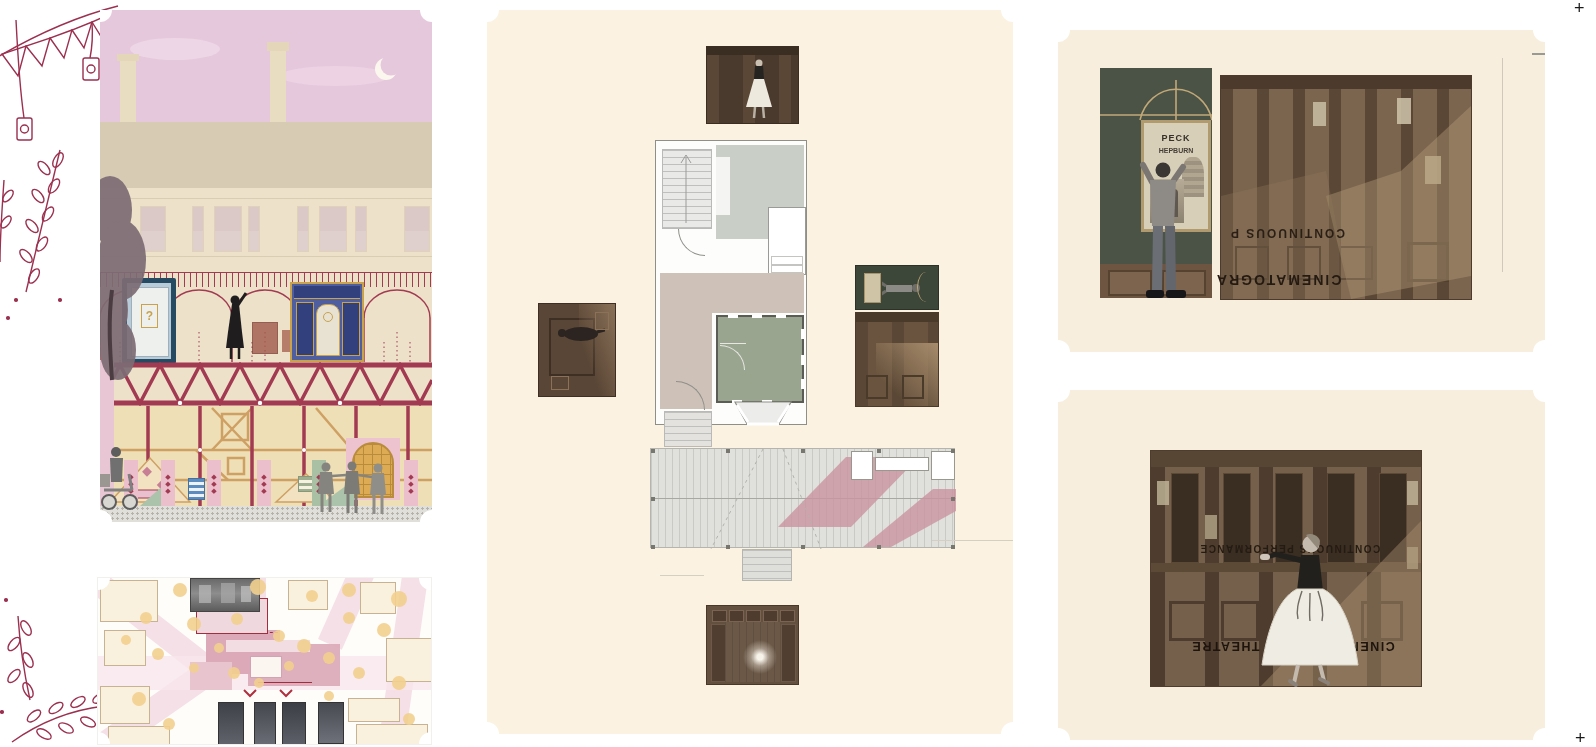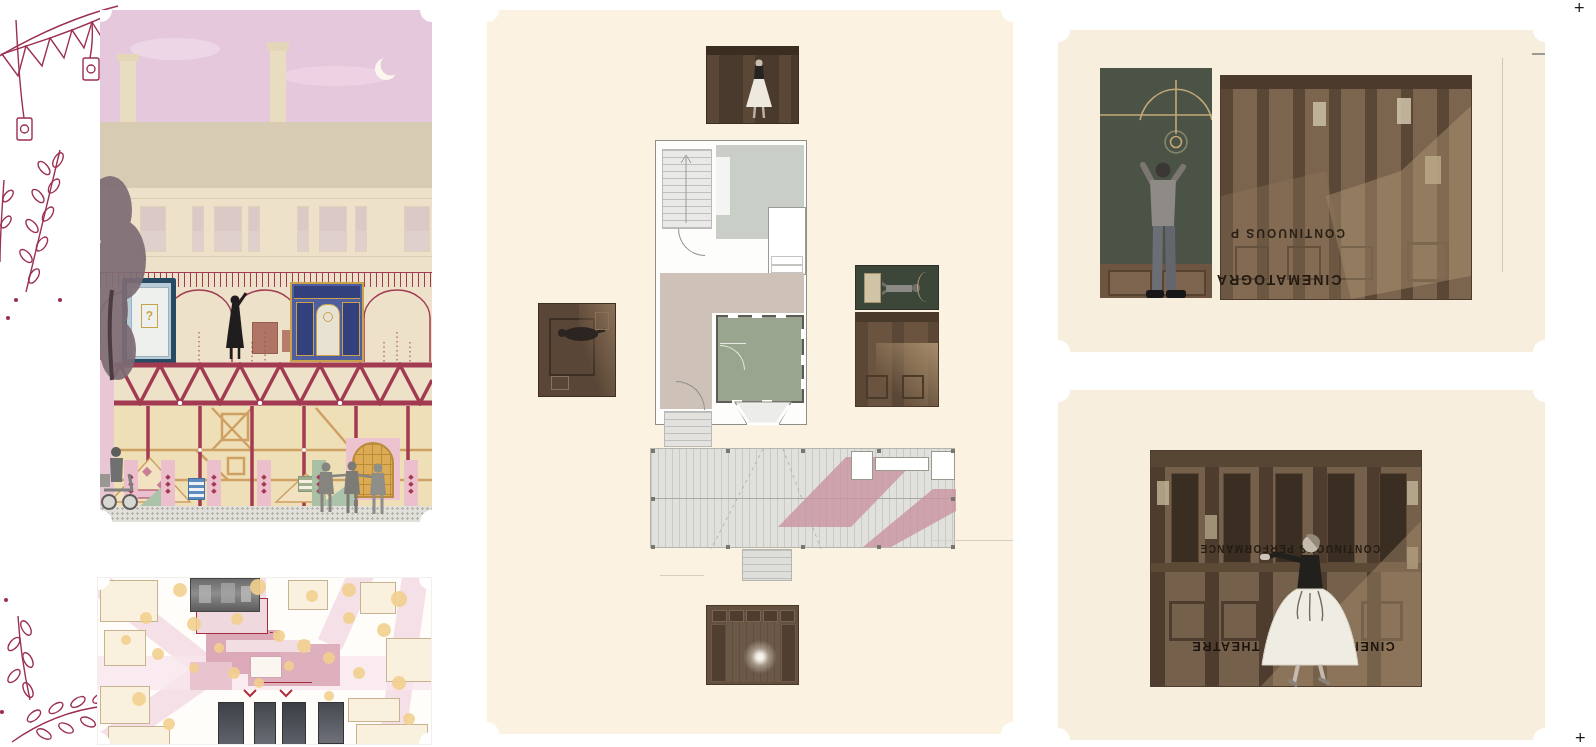--- a/index.html
+++ b/index.html
@@ -422,20 +422,29 @@
 
   <div class="ticket" style="left:1058px;top:30px;width:487px;height:322px;background:#f8eedd">
     <div class="abs" style="left:42px;top:38px;width:112px;height:196px;background:#4a5345">
       <svg class="abs" style="left:0;top:0;width:112px;height:120px" viewBox="0 0 112 120" fill="none" stroke="#c3a878" stroke-width="1.6">
         <path d="M40,52 A37,40 0 0 1 112,52"></path>
         <path d="M0,47 H112"></path>
         <path d="M76,12 V66"></path>
         <circle cx="76" cy="74" r="5.5"></circle>
         <circle cx="76" cy="74" r="11" stroke="rgba(236,220,180,0.35)"></circle>
       </svg>
+      <div class="abs" style="left:41px;top:52px;width:70px;height:112px;background:#d8cfb8;border:3px solid #b19a6d;box-sizing:border-box">
+        <div style="margin-top:10px;text-align:center;font-size:9px;font-weight:bold;color:#35302a;letter-spacing:1px">PECK</div>
+        <div style="margin-top:4px;text-align:center;font-size:7px;font-weight:bold;color:#474039">HEPBURN</div>
+        <div class="abs" style="right:4px;top:34px;width:22px;height:40px;background:repeating-linear-gradient(180deg,#a79c86 0 4px,#8e8371 4px 8px);border-radius:40% 40% 0 0;opacity:.8"></div>
+        <div class="abs" style="left:6px;top:56px;width:34px;height:44px;background:linear-gradient(180deg,#b5ab96,#8c8270)">
+          <div class="abs" style="left:6px;top:8px;width:9px;height:30px;background:#6e665a;border-radius:4px 4px 0 0"></div>
+          <div class="abs" style="left:19px;top:10px;width:9px;height:28px;background:#5f584e;border-radius:4px 4px 0 0"></div>
+        </div>
+      </div>
     </div>
     <div class="abs" style="left:42px;top:234px;width:112px;height:34px;background:#6d5542">
       <div class="abs" style="left:8px;top:6px;width:40px;height:22px;border:2px solid #55422f;background:#7d644e"></div>
       <div class="abs" style="left:62px;top:6px;width:40px;height:22px;border:2px solid #55422f;background:#7d644e"></div>
     </div>
     <svg class="abs" style="left:78px;top:128px;width:54px;height:146px" viewBox="0 0 54 146">
       <path d="M16,24 L7,7 M38,22 L47,9" stroke="#7b7672" stroke-width="6" stroke-linecap="round"></path>
       <circle cx="27" cy="12" r="7.5" fill="#3b3734"></circle>
       <path d="M14,22 L40,22 L38,68 L16,68 Z" fill="#8e8b86"></path>
       <path d="M17,68 L27,68 L26,132 L16,132 Z" fill="#6b6e74"></path>

